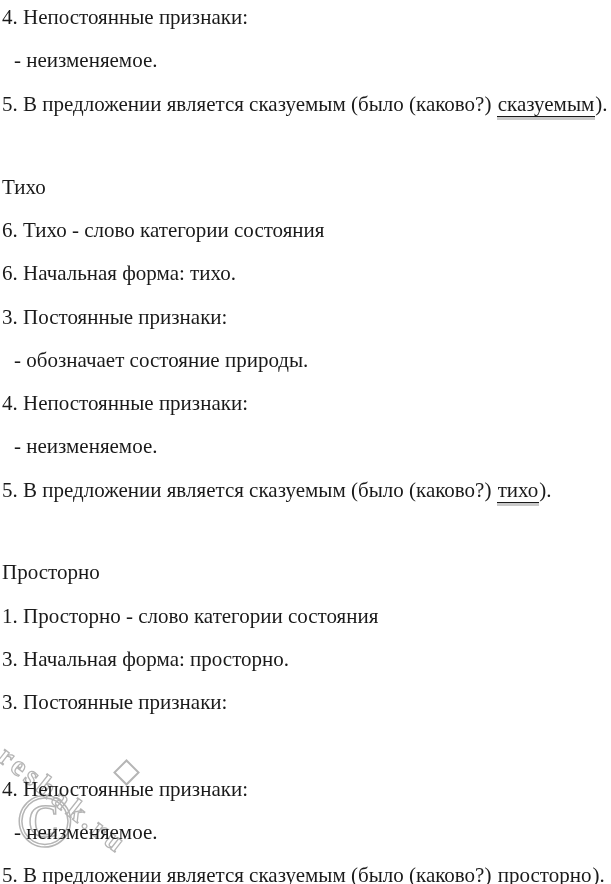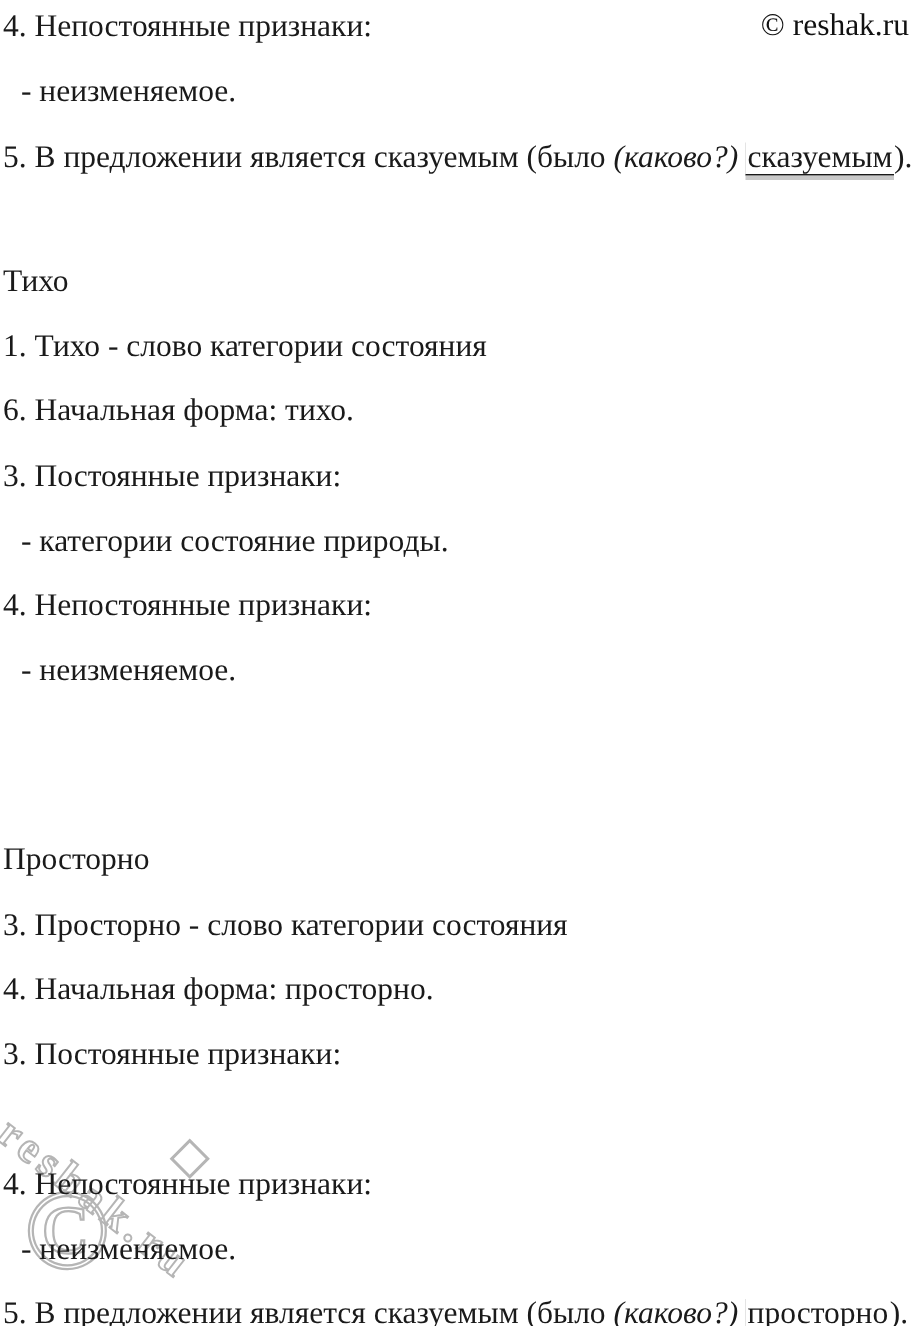--- a/index.html
+++ b/index.html
@@ -20,21 +20,21 @@
   .line {
     position: absolute;
     left: 2px;
     margin: 0;
     white-space: nowrap;
     line-height: 26px;
     z-index: 2;
     text-align: center;
   }
   .line.indent { left: 14px; }
-  .q-italic { font-style: italic; }
+  .q-italic { }
   .uword {
     border-bottom: 1.5px solid #1a1a1a;
     box-shadow: 0 3px 0 #c9c9c9;
     padding: 0 1px;
   }
   .copyright {
     position: absolute;
     top: 4px;
     right: 5px;
     margin: 0;
@@ -81,37 +81,37 @@
     transform: rotate(45deg);
     background: transparent;
     z-index: 1;
   }
 </style>
 </head>
 <body>
 
 <div id="page">
 
-  <p class="copyright">© reshak.ru</p>
 
   <p class="line" style="top:4px">4. Непостоянные признаки:</p>
   <p class="line indent" style="top:47px">- неизменяемое.</p>
   <p class="line" style="top:91px"><span>5. В предложении является сказуемым (было </span><span class="q-italic">(каково?)</span> <span class="uword">сказуемым</span><span>).</span></p>
 
   <p class="line" style="top:174px">Тихо</p>
-  <p class="line" style="top:217px">1. Тихо - слово категории состояния</p>
+  <p class="line" style="top:217px">6. Тихо - слово категории состояния</p>
   <p class="line" style="top:260px">6. Начальная форма: тихо.</p>
   <p class="line" style="top:304px">3. Постоянные признаки:</p>
-  <p class="line indent" style="top:347px">- категории состояние природы.</p>
+  <p class="line indent" style="top:347px">- обозначает состояние природы.</p>
   <p class="line" style="top:390px">4. Непостоянные признаки:</p>
   <p class="line indent" style="top:433px">- неизменяемое.</p>
+  <p class="line" style="top:477px"><span>5. В предложении является сказуемым (было </span><span class="q-italic">(каково?)</span> <span class="uword">тихо</span><span>).</span></p>
 
   <p class="line" style="top:559px">Просторно</p>
-  <p class="line" style="top:603px">3. Просторно - слово категории состояния</p>
-  <p class="line" style="top:646px">4. Начальная форма: просторно.</p>
+  <p class="line" style="top:603px">1. Просторно - слово категории состояния</p>
+  <p class="line" style="top:646px">3. Начальная форма: просторно.</p>
   <p class="line" style="top:689px">3. Постоянные признаки:</p>
   <p class="line" style="top:776px">4. Непостоянные признаки:</p>
   <p class="line indent" style="top:819px">- неизменяемое.</p>
   <p class="line" style="top:862px"><span>5. В предложении является сказуемым (было </span><span class="q-italic">(каково?)</span> <span class="uword">просторно</span><span>).</span></p>
 
   <p class="wm-text">reshak.ru</p>
   <p class="wm-copy">©</p>
   <div class="wm-diamond"></div>
 
 </div>

